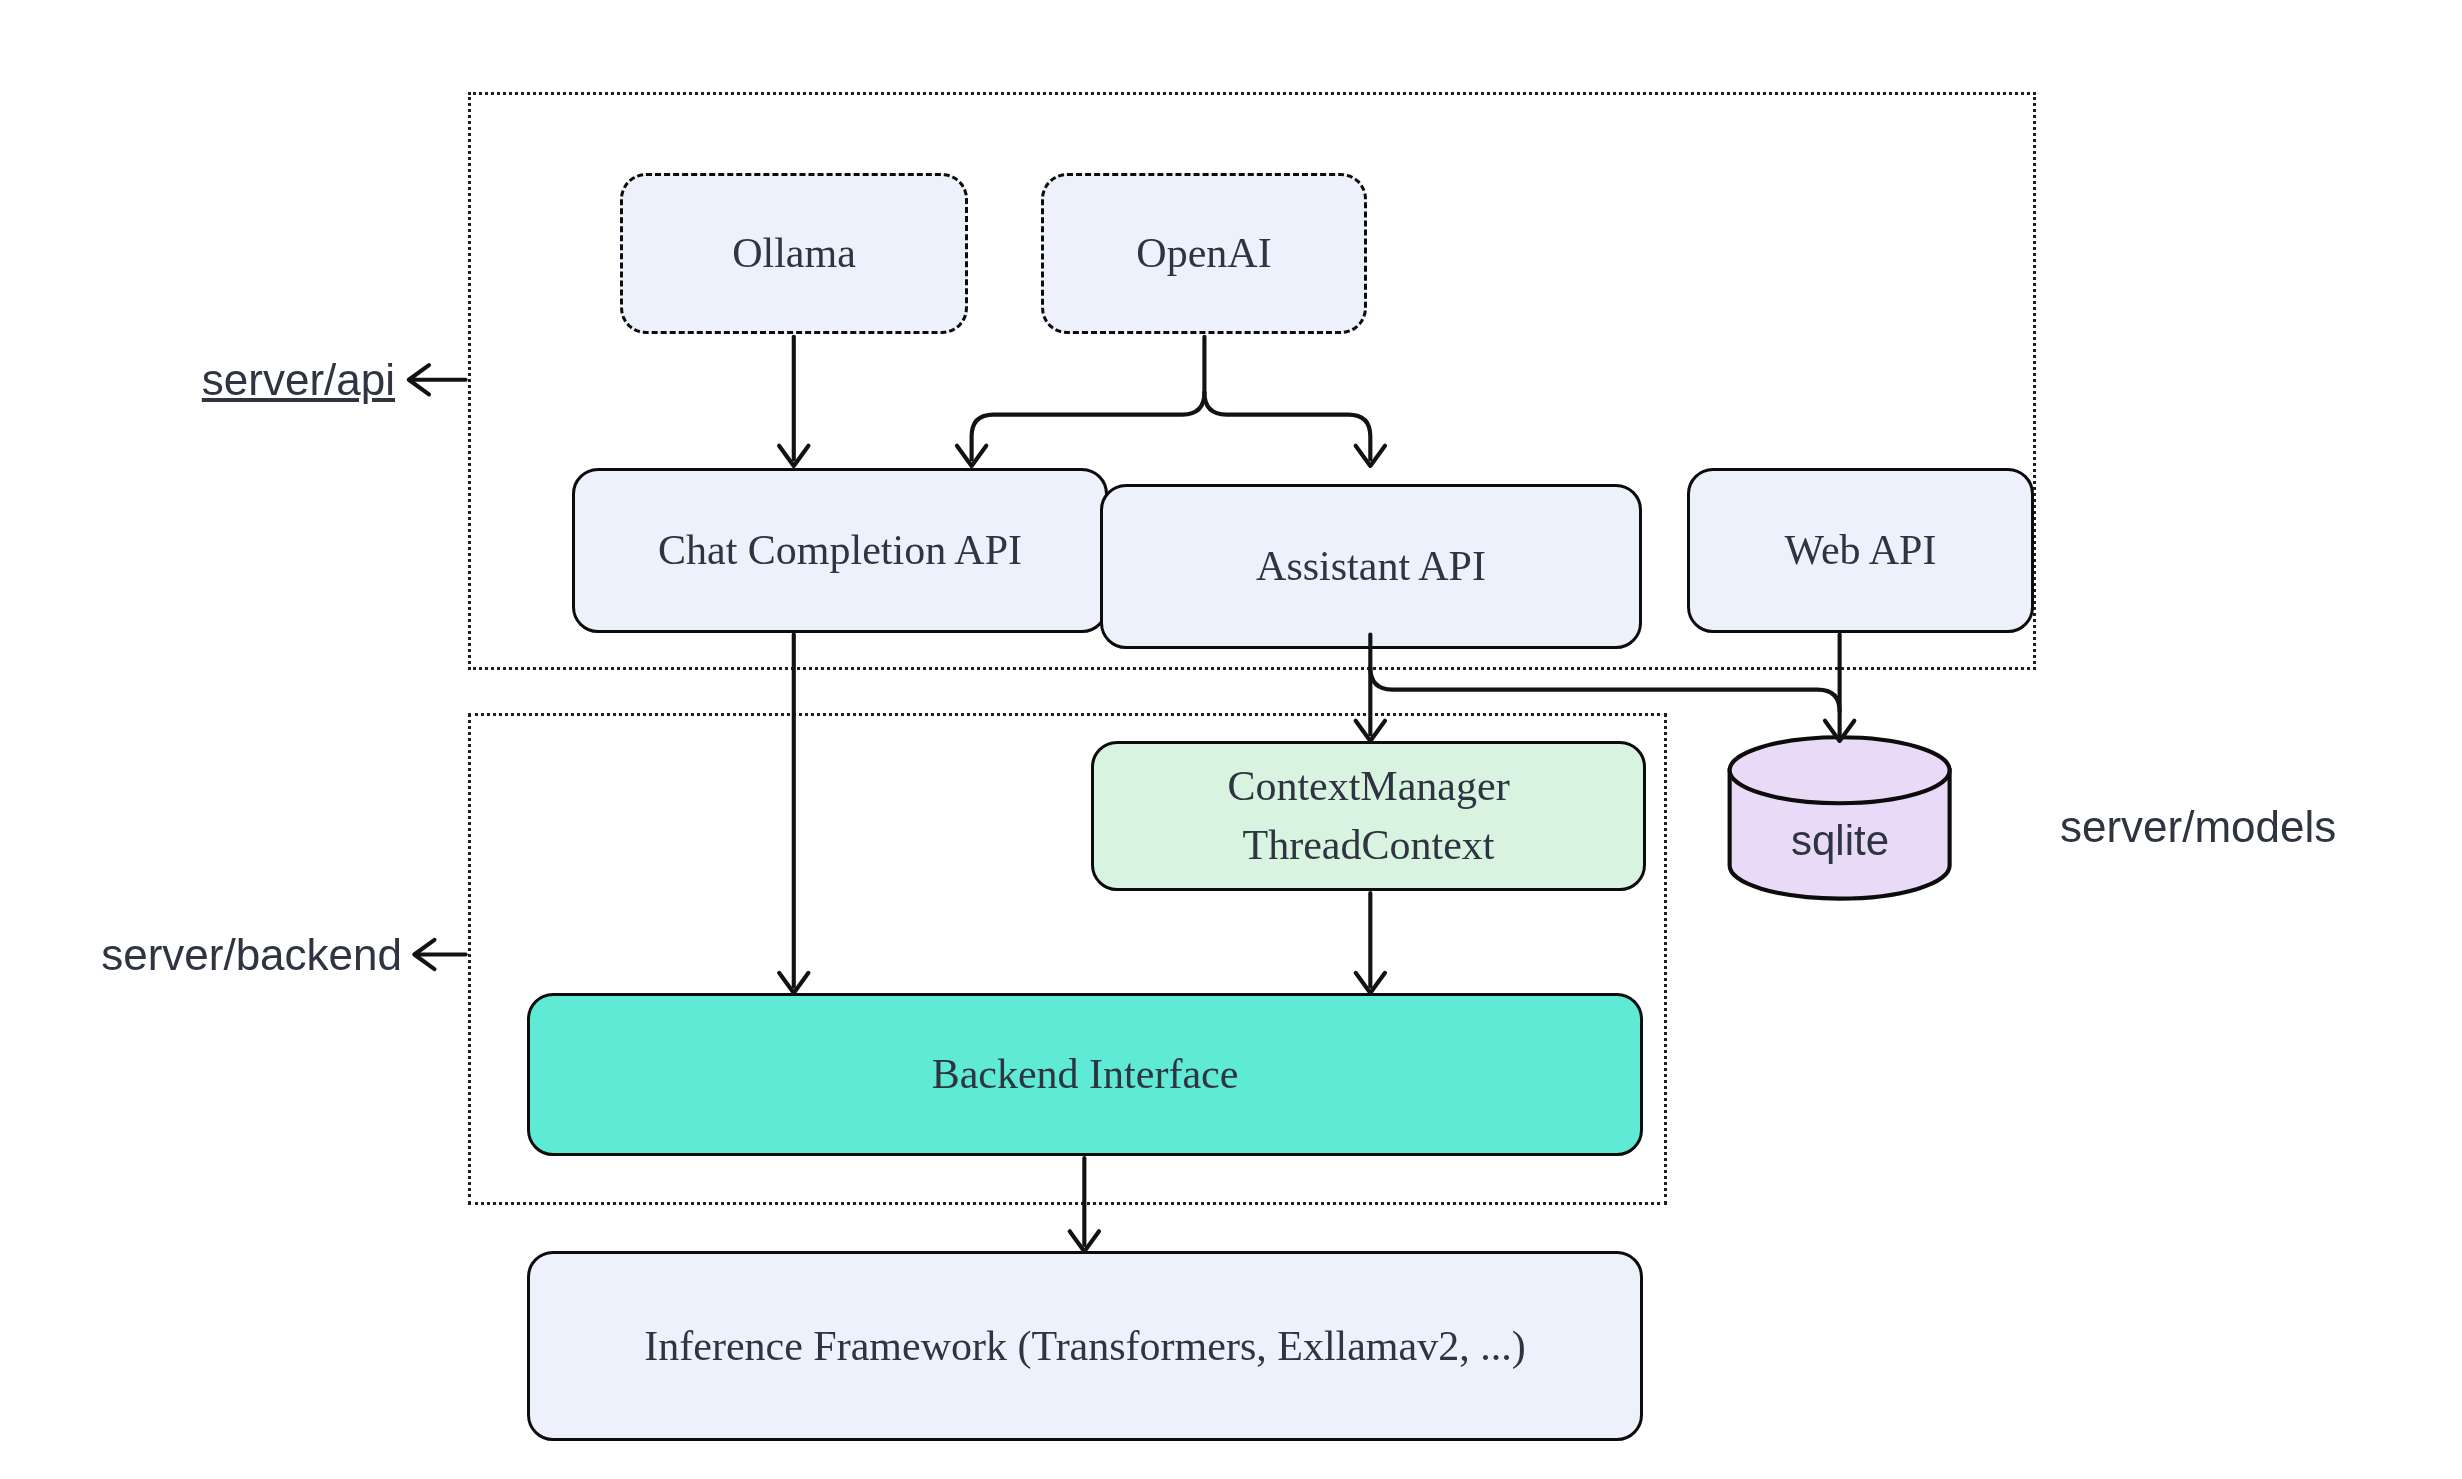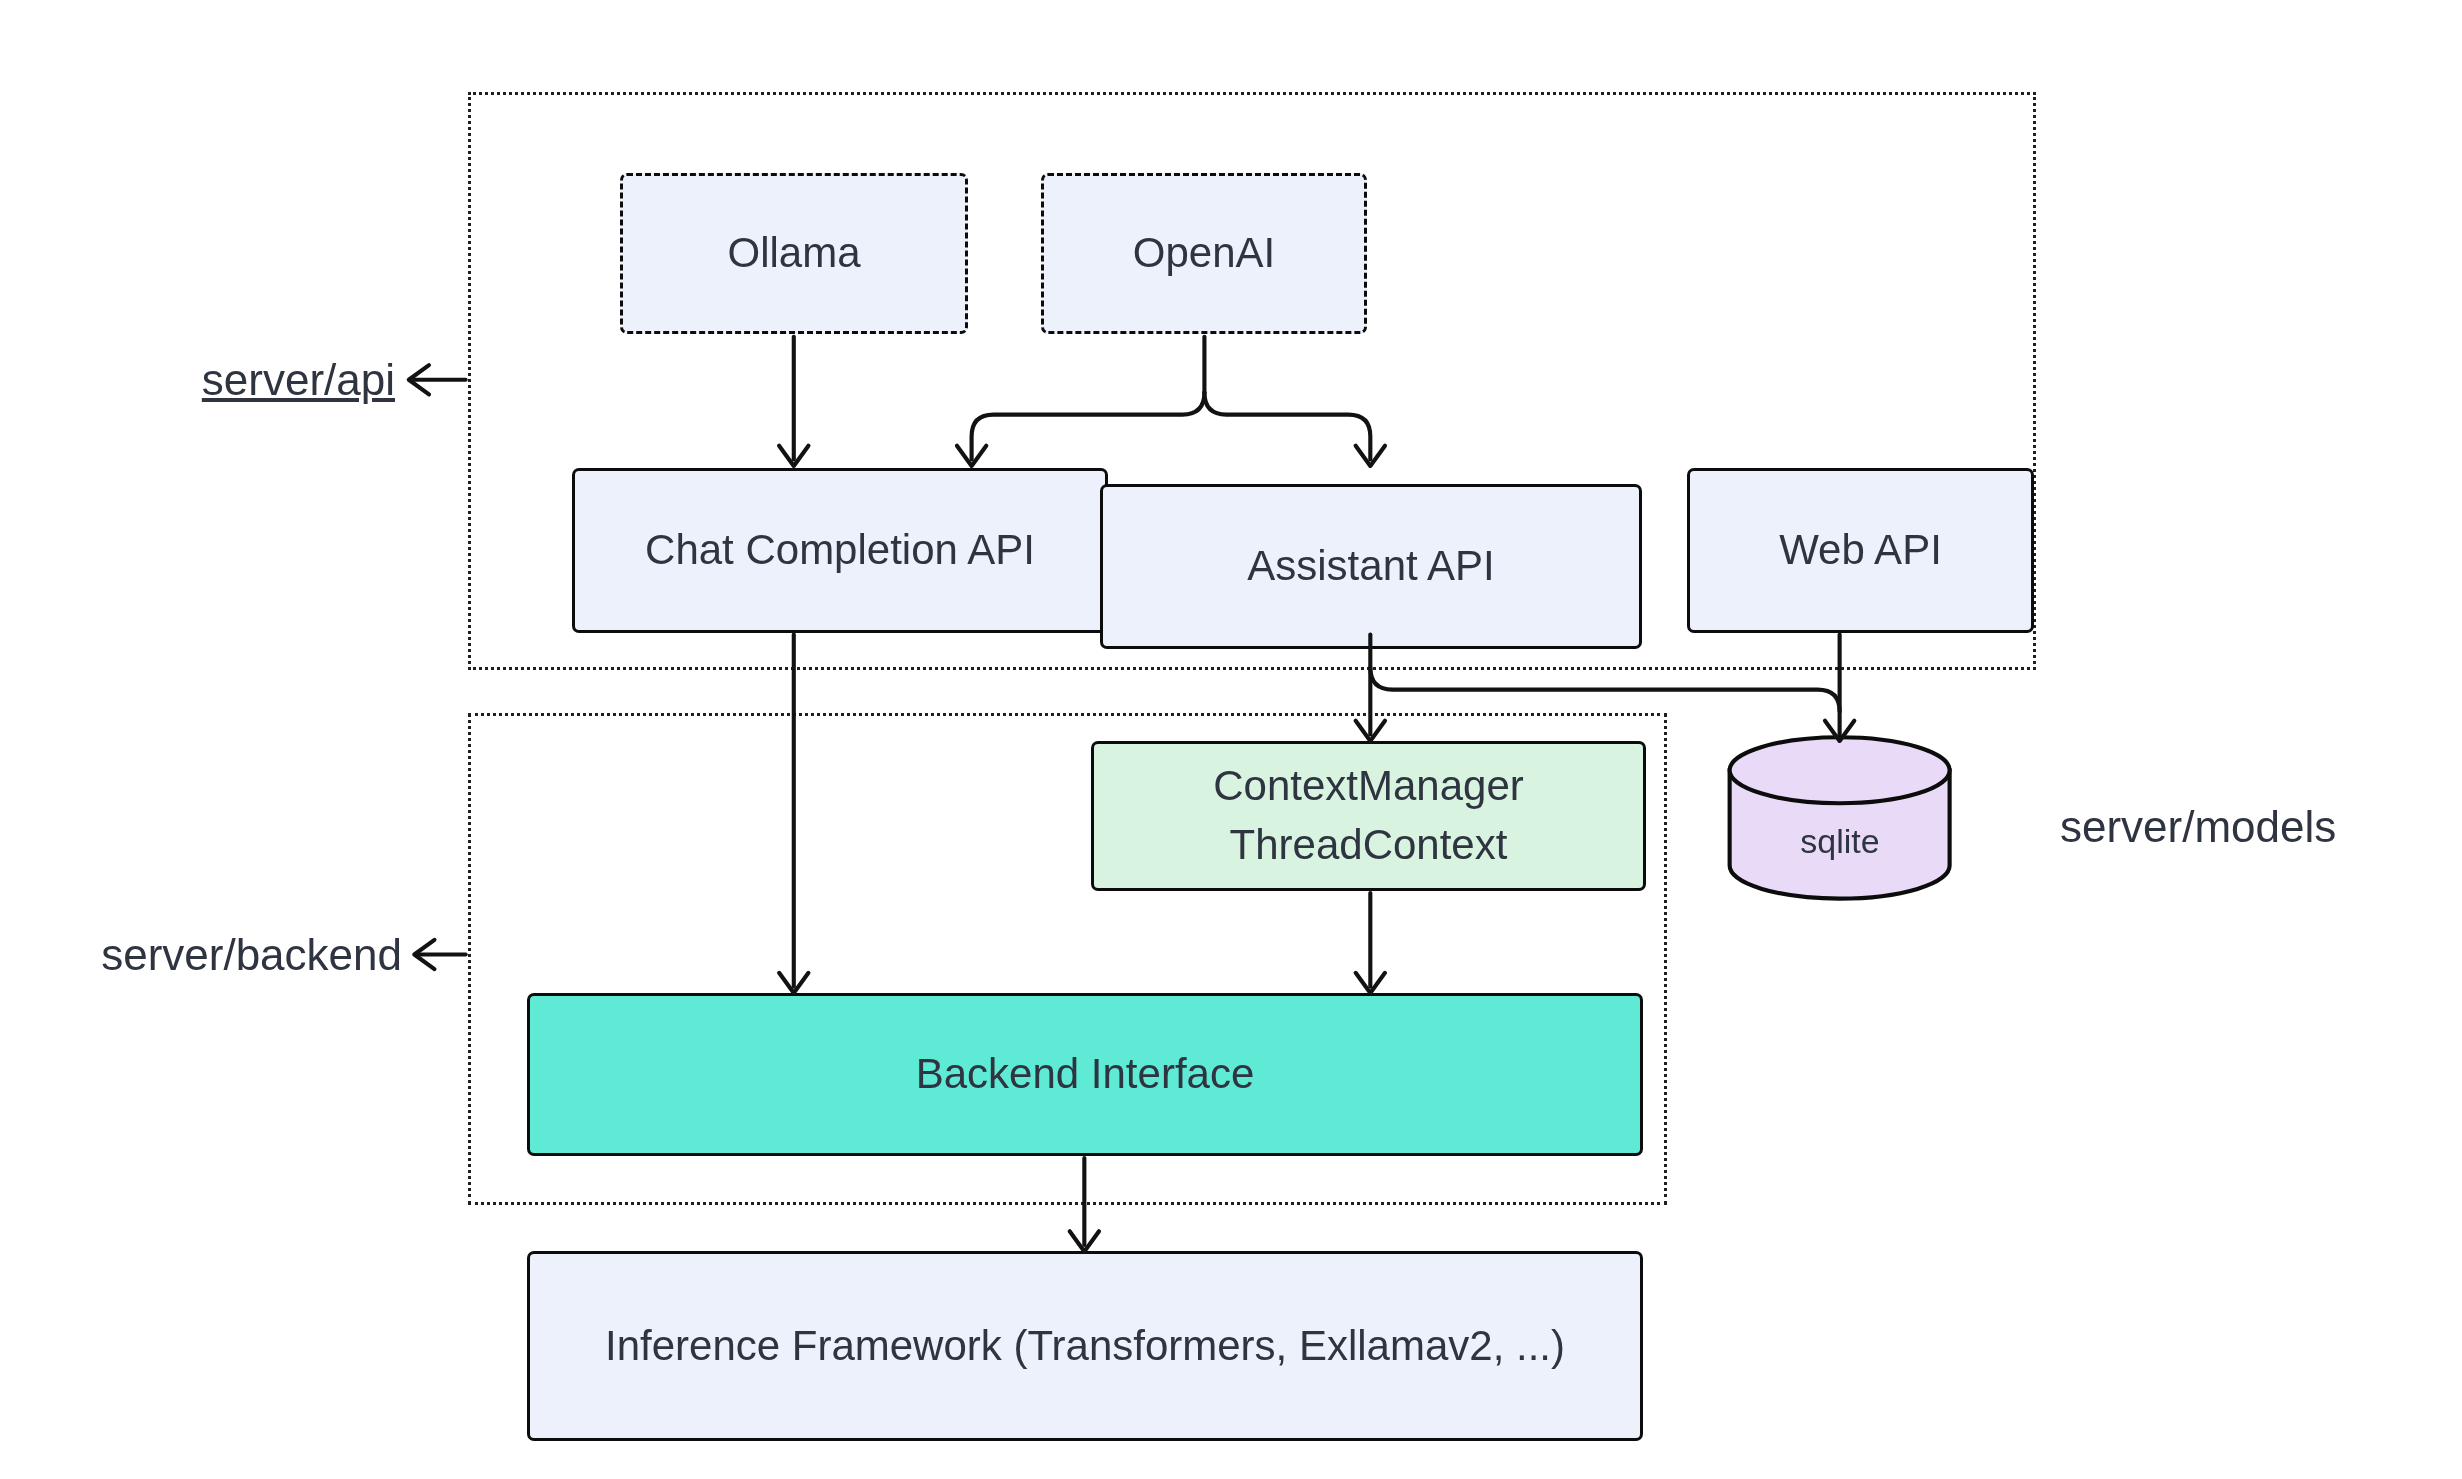--- a/index.html
+++ b/index.html
@@ -25,26 +25,27 @@
   }
   .node {
     position: absolute;
     display: flex;
     flex-direction: column;
     align-items: center;
     justify-content: center;
     text-align: center;
     box-sizing: border-box;
     border: 3.7px solid #0c0c0c;
-    border-radius: 7px;
+    border-radius: 26px;
     background: #ecf1fb;
     font-size: 42px;
     line-height: 1.4;
     color: #2e3440;
     z-index: 2;
+    font-family: Liberation Serif, serif;
   }
   .node.dashed { border-style: dashed; }
   .node.green  { background: #d8f3df; }
   .node.yellow { background: #5eead4; }
   .side-label {
     position: absolute;
     font-size: 44px;
     line-height: 55px;
     color: #2e3440;
     white-space: nowrap;
@@ -80,21 +81,21 @@
   }
   #sqlite-label {
     position: absolute;
     left: 1730px;
     top: 809px;
     width: 220px;
     height: 64px;
     display: flex;
     align-items: center;
     justify-content: center;
-    font-size: 34px;
+    font-size: 42px;
     color: #2e3440;
     z-index: 4;
   }
 </style>
 </head>
 <body>
 
 <div id="canvas">
 
   <div class="container-dotted" style="left:468px; top:92px; width:1568px; height:578px;"></div>

